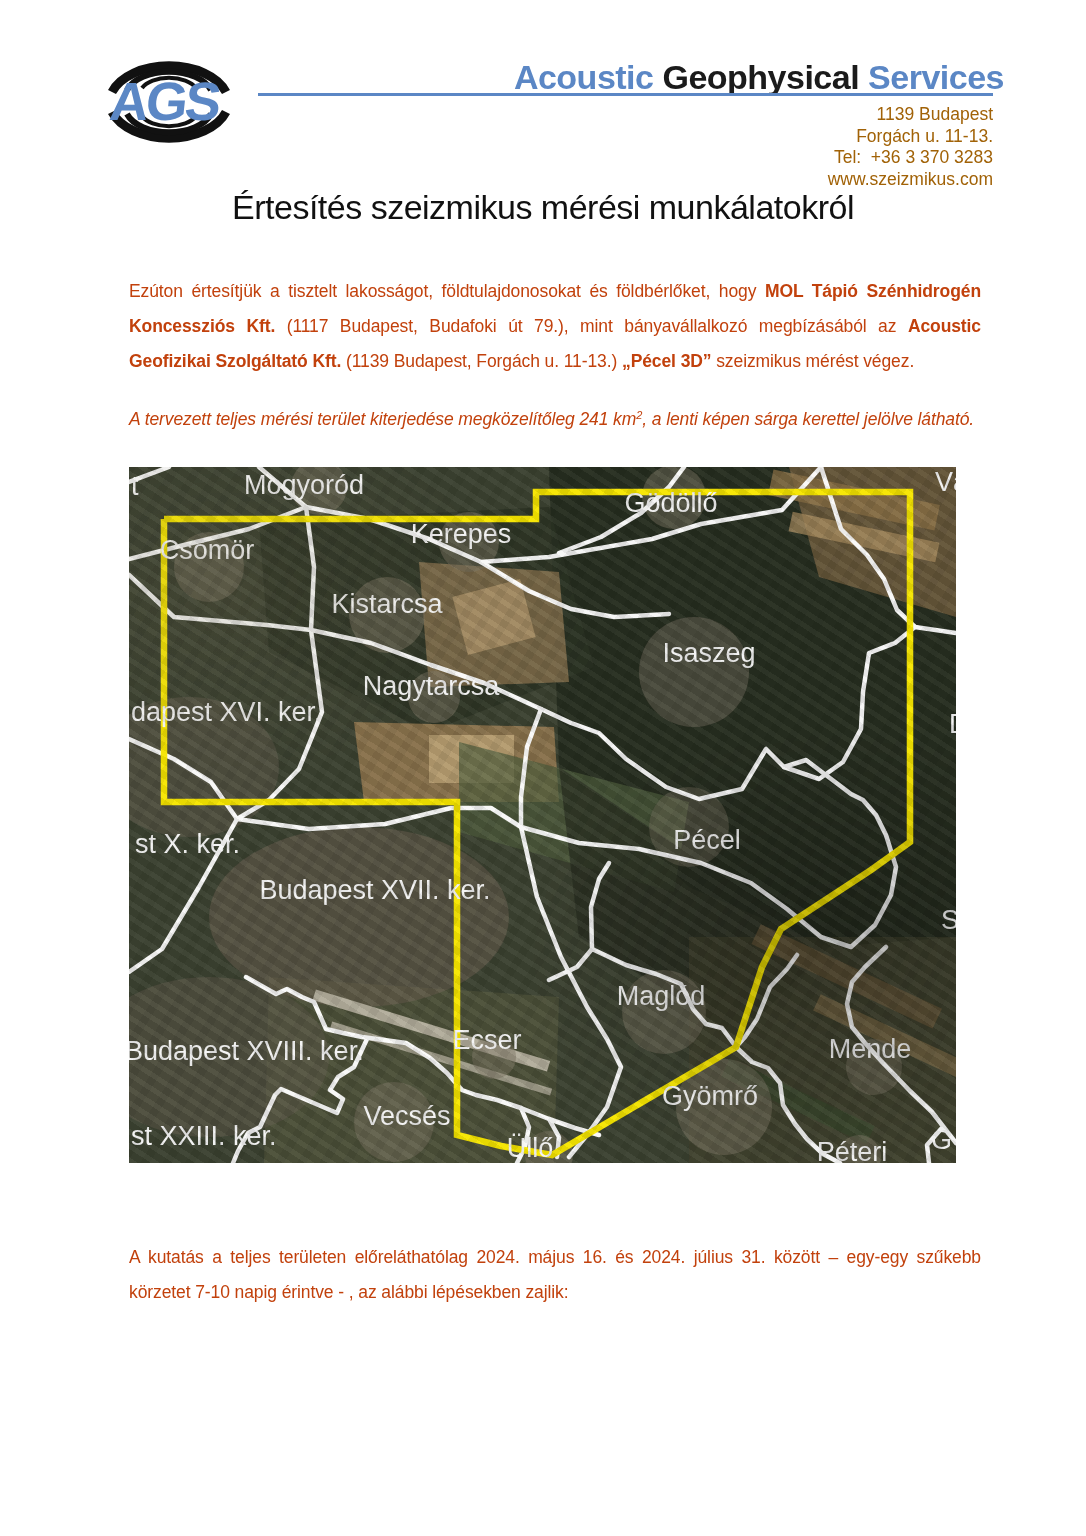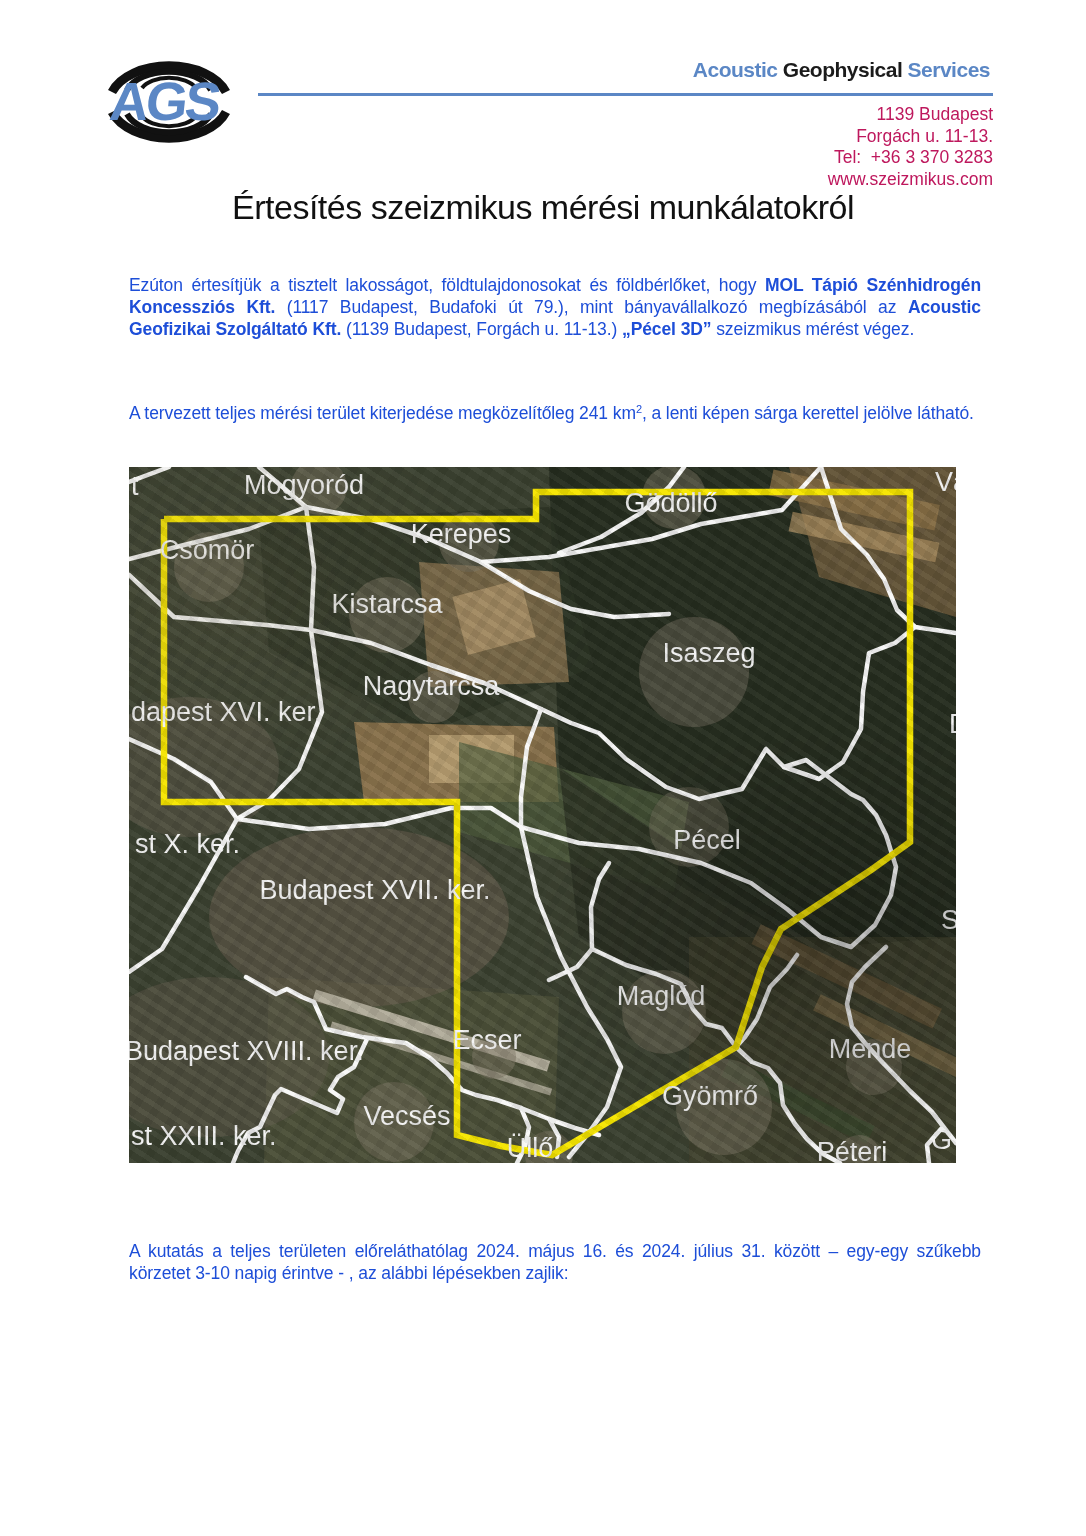--- a/index.html
+++ b/index.html
@@ -1,30 +1,30 @@
 <!DOCTYPE html>
 <html><head>
 <meta charset="utf-8">
 <style>
   html,body{margin:0;padding:0;background:#888;}
   .page{position:relative;width:1086px;height:1536px;background:#ffffff;margin:0 auto;
         font-family:"Liberation Sans",sans-serif;color:#1a1a1a;overflow:hidden;}
   
   .logo{position:absolute;left:92px;top:56px;width:154px;height:88px;}
-  .brand{position:absolute;right:96px;top:58px;font-size:21px;font-weight:bold;letter-spacing:-0.5px;white-space:nowrap;}
+  .brand{position:absolute;right:82px;top:58px;font-size:34px;font-weight:bold;letter-spacing:-0.5px;white-space:nowrap;}
   .brand .blue{color:#5b87c5;}
   .brand .dark{color:#1b1b1b;}
   .rule{position:absolute;left:258px;right:93px;top:93px;height:3px;background:#5b87c5;}
-  .address{position:absolute;right:93px;top:104px;text-align:right;font-size:17.5px;line-height:21.5px;color:#be185d;}
+  .address{position:absolute;right:93px;top:104px;text-align:right;font-size:17.5px;line-height:21.5px;color:#a16207;}
   .address div{white-space:pre;}
   
   .title{position:absolute;left:0;right:0;top:188px;text-align:center;font-size:34px;font-weight:normal;color:#111;letter-spacing:-0.5px;}
-  .para{position:absolute;left:129px;width:852px;font-size:17.5px;line-height:22px;text-align:justify;color:#1d4ed8;letter-spacing:-0.1px;}
+  .para{position:absolute;left:129px;width:852px;font-size:17.5px;line-height:35px;text-align:justify;color:#c2410c;letter-spacing:-0.1px;}
   .para.p1{top:256px;}
-  .para.p2{top:380px;}
+  .para.p2{top:380px;font-style:italic;}
   .para.p3{top:1222px;}
   .para.p4{top:1288px;}
   .b{font-weight:bold;}
   .sup{font-size:11px;vertical-align:6px;}
   
   .map-wrap{position:absolute;left:129px;top:467px;width:827px;height:696px;background:#3c4231;}
   .map-wrap::after{content:"";position:absolute;inset:0;pointer-events:none;
      background:
        repeating-linear-gradient(33deg, rgba(255,255,255,.035) 0 5px, rgba(0,0,0,.06) 5px 12px),
        repeating-linear-gradient(-58deg, rgba(0,0,0,.05) 0 8px, rgba(255,255,255,0) 8px 19px),
@@ -165,15 +165,15 @@
         <text x="-4" y="593" text-anchor="start" class="maplabel">Budapest XVIII. ker.</text>
         <text x="581" y="638" text-anchor="middle" class="maplabel">Gyömrő</text>
         <text x="278" y="658" text-anchor="middle" class="maplabel">Vecsés</text>
         <text x="2" y="678" text-anchor="start" class="maplabel">st XXIII. ker.</text>
         <text x="401" y="690" text-anchor="middle" class="maplabel">Üllő</text>
         <text x="723" y="694" text-anchor="middle" class="maplabel">Péteri</text>
         <text x="802" y="682" text-anchor="start" class="maplabel">G</text>
       </svg>
   </div>
 
-  <p class="para p3"><span>A kutatás a teljes területen előreláthatólag 2024. május 16. és 2024. július 31. között – egy-egy szűkebb körzetet 3-10 napig érintve - , az alábbi lépésekben zajlik:</span></p>
+  <p class="para p3"><span>A kutatás a teljes területen előreláthatólag 2024. május 16. és 2024. július 31. között – egy-egy szűkebb körzetet 7-10 napig érintve - , az alábbi lépésekben zajlik:</span></p>
 
 </div>
 
 </body></html>

